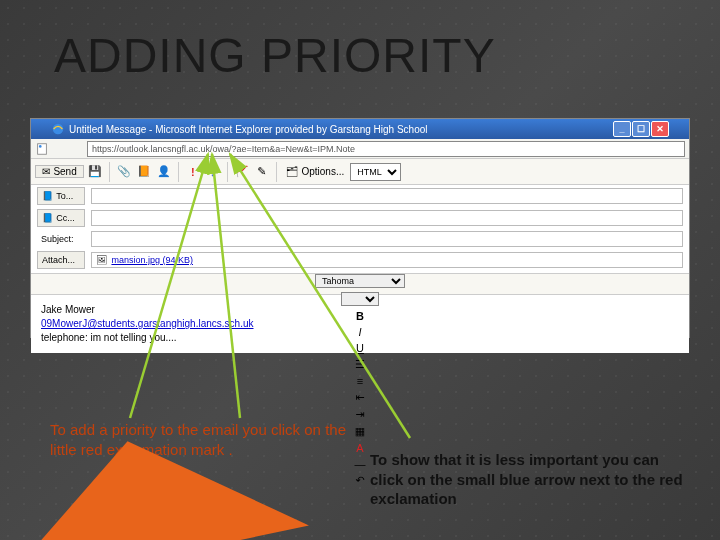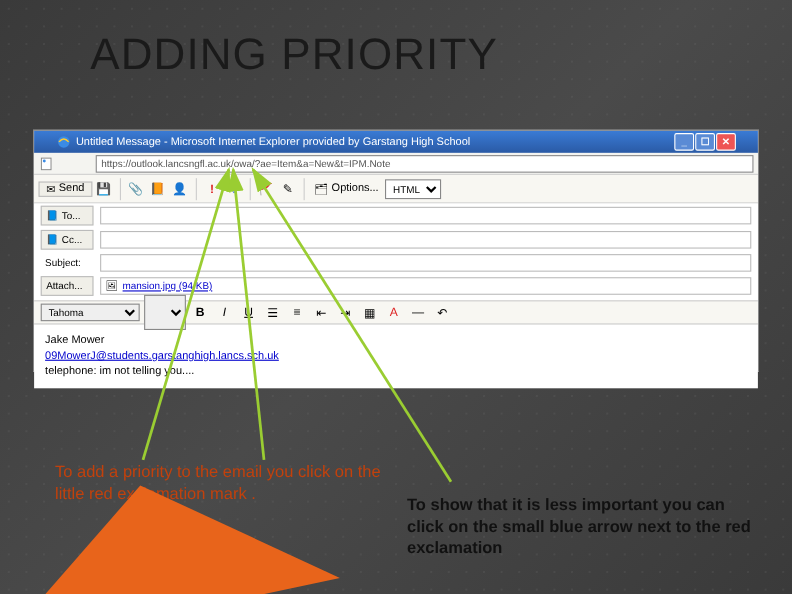--- a/index.html
+++ b/index.html
@@ -8,26 +8,25 @@
     height: 540px;
     font-family: Arial, sans-serif;
     background: linear-gradient(135deg, #3a3a3a 0%, #4a4a4a 50%, #3a3a3a 100%);
     position: relative;
     overflow: hidden;
   }
   .slide-title {
     position: absolute;
     top: 28px;
     left: 54px;
-    font-size: 40px;
+    font-size: 48px;
     font-weight: 400;
     color: #1a1a1a;
     letter-spacing: 1px;
     font-family: Arial, sans-serif;
-    margin-left: 28px;
   }
   .browser-window {
     position: absolute;
     top: 118px;
     left: 30px;
     width: 660px;
     height: 220px;
     background: #fff;
     border: 1px solid #888;
     font-size: 10px;
@@ -106,20 +105,21 @@
     flex: 1; height: 16px; border: 1px solid #bbb;
     font-size: 9px; padding: 0 4px;
   }
   .attach-link { color: #00c; text-decoration: underline; font-size: 9px; }
   .format-toolbar {
     height: 22px; background: #f8f7f2;
     display: flex; align-items: center;
     padding: 0 6px; gap: 4px;
     border-top: 1px solid #ccc; border-bottom: 1px solid #ccc;
     margin-top: 2px;
+    flex-direction: column;
   }
   .font-sel { width: 90px; height: 16px; font-size: 9px; border: 1px solid #888; padding: 0 2px; }
   .size-sel { width: 38px; height: 32px; font-size: 9px; border: 1px solid #888; padding: 0 10px; }
   .fbtn { width: 18px; height: 18px; font-size: 11px; display: flex; align-items: center; justify-content: center; }
   .bold { font-weight: bold; }
   .italic { font-style: italic; }
   .underline { text-decoration: underline; }
   .body-text { padding: 8px 10px; font-size: 10px; line-height: 1.4; }
   .sig-email { color: #00c; text-decoration: underline; }
   .caption-left {

